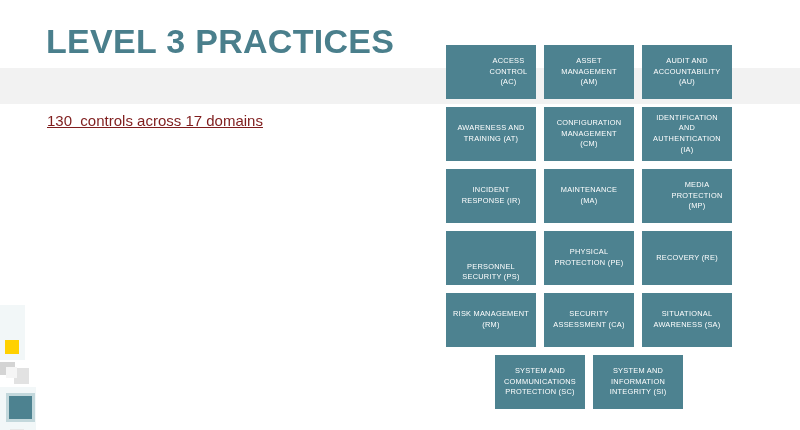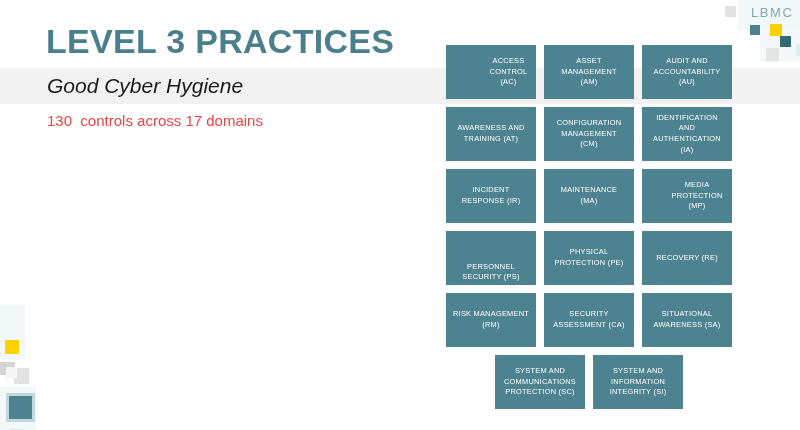--- a/index.html
+++ b/index.html
@@ -52,22 +52,23 @@
     font-style: italic;
     color: #1a1a1a;
     line-height: 1.1;
     white-space: nowrap;
   }
   .controls-line {
     position: absolute;
     left: 47px;
     top: 112px;
     font-size: 15px;
-    color: #ef4444;
+    color: #7f1d1d;
     white-space: pre;
+    text-decoration: underline;
   }
 
   
   .grid {
     position: absolute;
     left: 446px;
     top: 45px;
     width: 290px;
     height: 370px;
   }
@@ -184,21 +185,20 @@
   }
 </style>
 </head>
 <body>
 
 <div class="slide">
 
   <div class="gray-band"></div>
 
   <div class="title">LEVEL 3 PRACTICES</div>
-  <div class="subtitle">Good Cyber Hygiene</div>
   <div class="controls-line">130  controls across 17 domains</div>
 
   <div class="grid">
       <div class="cell" title="ACCESS CONTROL (AC)" style="left: 0px; top: 0px; padding-left: 39px;">
         <span>ACCESS CONTROL<br>(AC)</span>
       </div>
       <div class="cell" title="ASSET MANAGEMENT (AM)" style="left: 98px; top: 0px;">
         <span>ASSET<br>MANAGEMENT<br>(AM)</span>
       </div>
       <div class="cell" title="AUDIT AND ACCOUNTABILITY (AU)" style="left: 196px; top: 0px; text-align: center;">
@@ -241,31 +241,20 @@
         <span>SECURITY<br>ASSESSMENT (CA)</span>
       </div>
       <div class="cell" title="SYSTEM AND COMMUNICATIONS PROTECTION (SC)" style="left: 49px; top: 310px;">
         <span>SYSTEM AND<br>COMMUNICATIONS<br>PROTECTION (SC)</span>
       </div>
       <div class="cell" title="SYSTEM AND INFORMATION INTEGRITY (SI)" style="left: 147px; top: 310px;">
         <span>SYSTEM AND<br>INFORMATION<br>INTEGRITY (SI)</span>
       </div>
     </div>
 
-  <div class="logo-block">
-    <div class="logo-bg-a"></div>
-    <div class="logo-bg-b"></div>
-    <div class="sq sq-gray-tr"></div>
-    <div class="logo-text">LBMC</div>
-    <div class="sq sq-teal-tr"></div>
-    <div class="sq sq-yellow-tr"></div>
-    <div class="sq sq-dteal-tr"></div>
-    <div class="sq sq-gray2-tr"></div>
-    <div class="sq sq-teal-far"></div>
-  </div>
 
   <div class="left-strip"></div>
   <div class="deco-bl">
     <div class="bl-bg-a"></div>
     <div class="bl-bg-b"></div>
     <div class="sq bl-yellow"></div>
     <div class="sq bl-gray1"></div>
     <div class="sq bl-gray2"></div>
     <div class="sq bl-white"></div>
     <div class="bl-teal-outer"></div>

